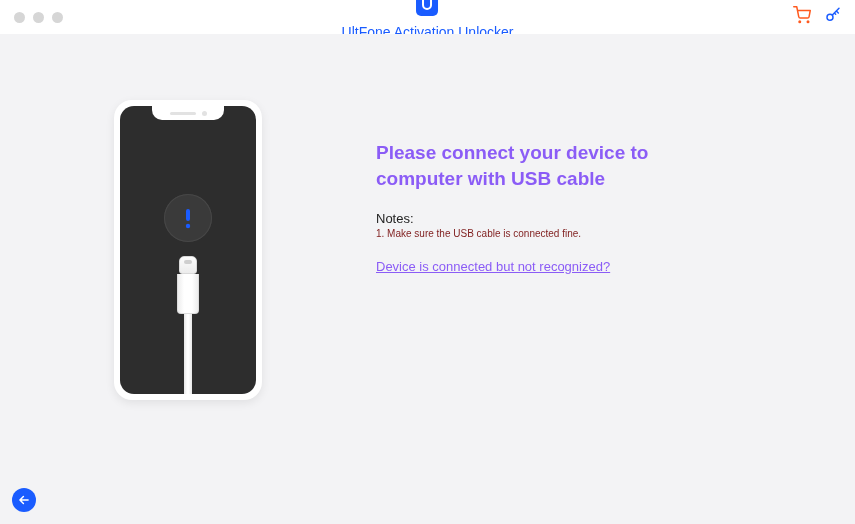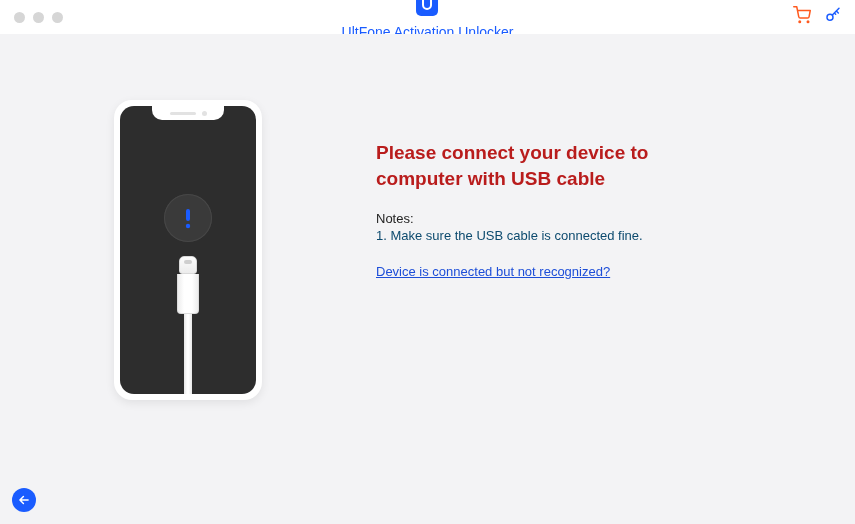--- a/index.html
+++ b/index.html
@@ -149,39 +149,39 @@
       background: linear-gradient(90deg, #e6e6e6, #fff 40%, #fff 60%, #e6e6e6);
     }
     .content-wrap {
       flex: 1;
       padding-top: 106px;
       padding-right: 70px;
     }
     .headline {
       font-size: 19px;
       font-weight: 600;
-      color: #b91c1c;
+      color: #8b5cf6;
       line-height: 1.35;
       margin-bottom: 20px;
       max-width: 360px;
     }
     .notes-label {
       font-size: 13px;
       color: #222;
     }
     .note-line {
-      font-size: 13px;
-      color: #0c4a6e;
+      font-size: 10px;
+      color: #7f1d1d;
       line-height: 1.5;
     }
     .help-link {
       display: inline-block;
       margin-top: 18px;
       font-size: 13px;
-      color: #1d4ed8;
+      color: #8b5cf6;
       text-decoration: underline;
       cursor: pointer;
     }
     .back-btn {
       position: absolute;
       left: 12px;
       bottom: 12px;
       width: 24px;
       height: 24px;
       border-radius: 50%;

